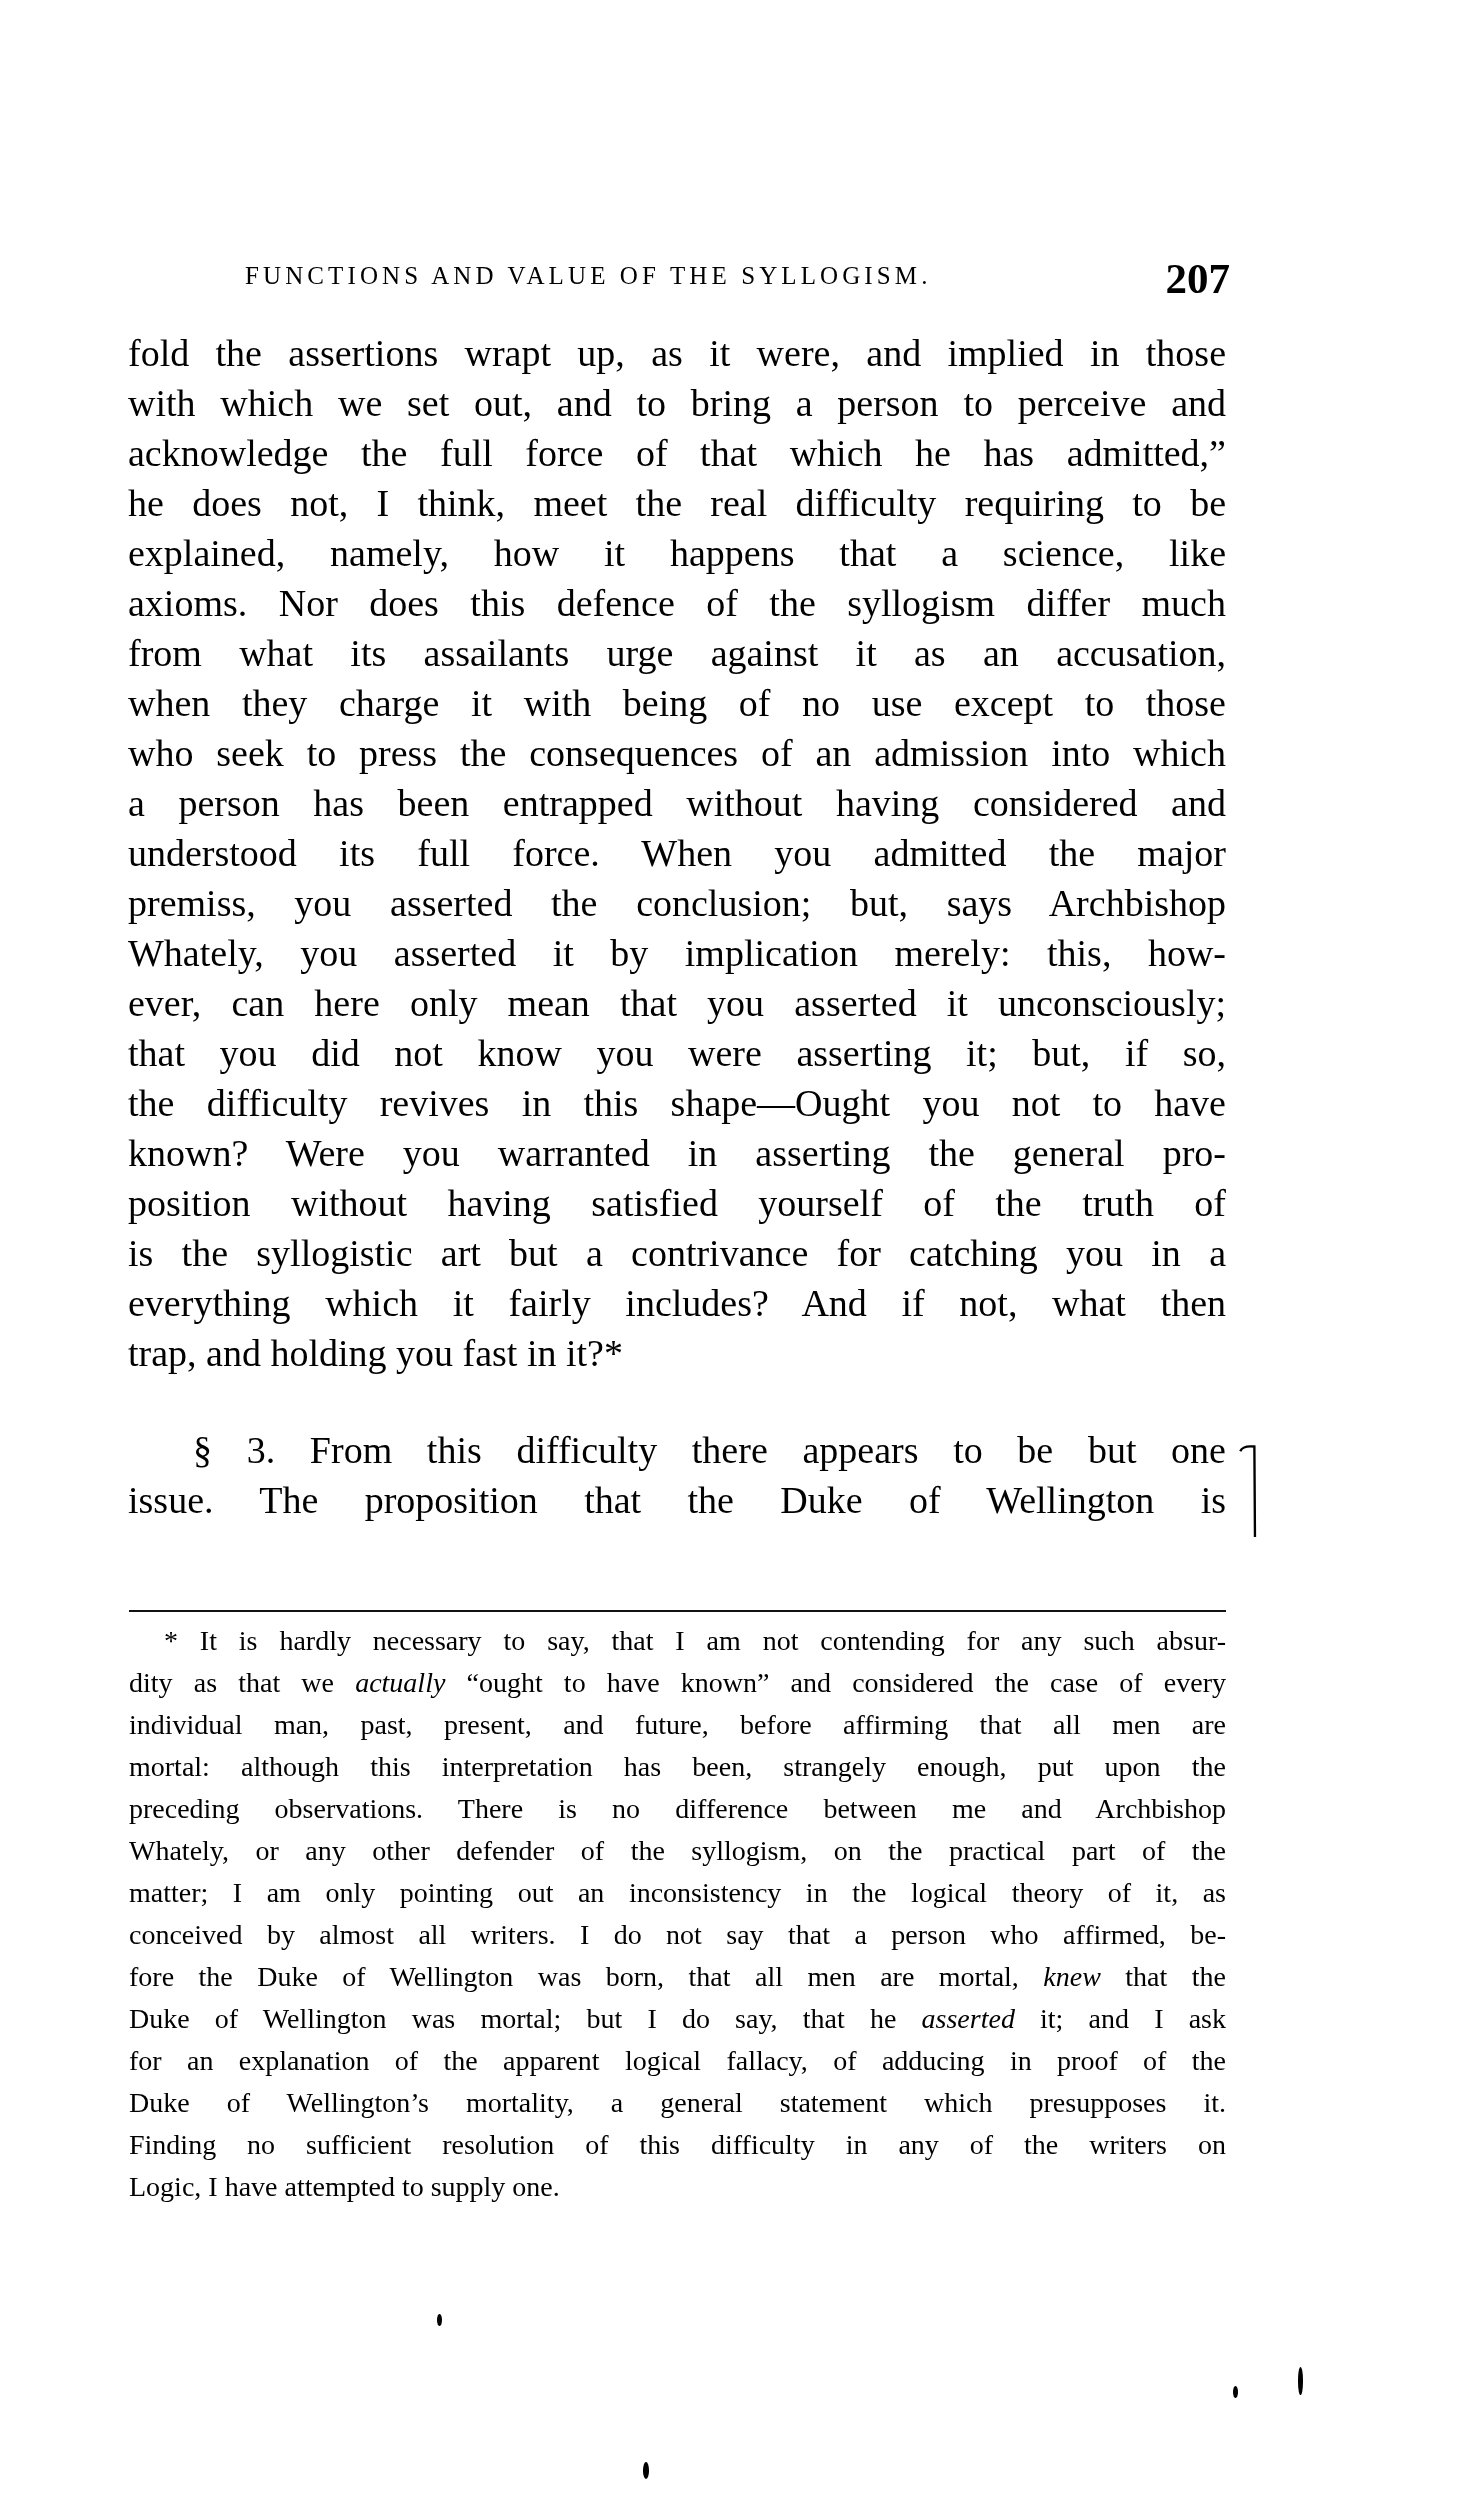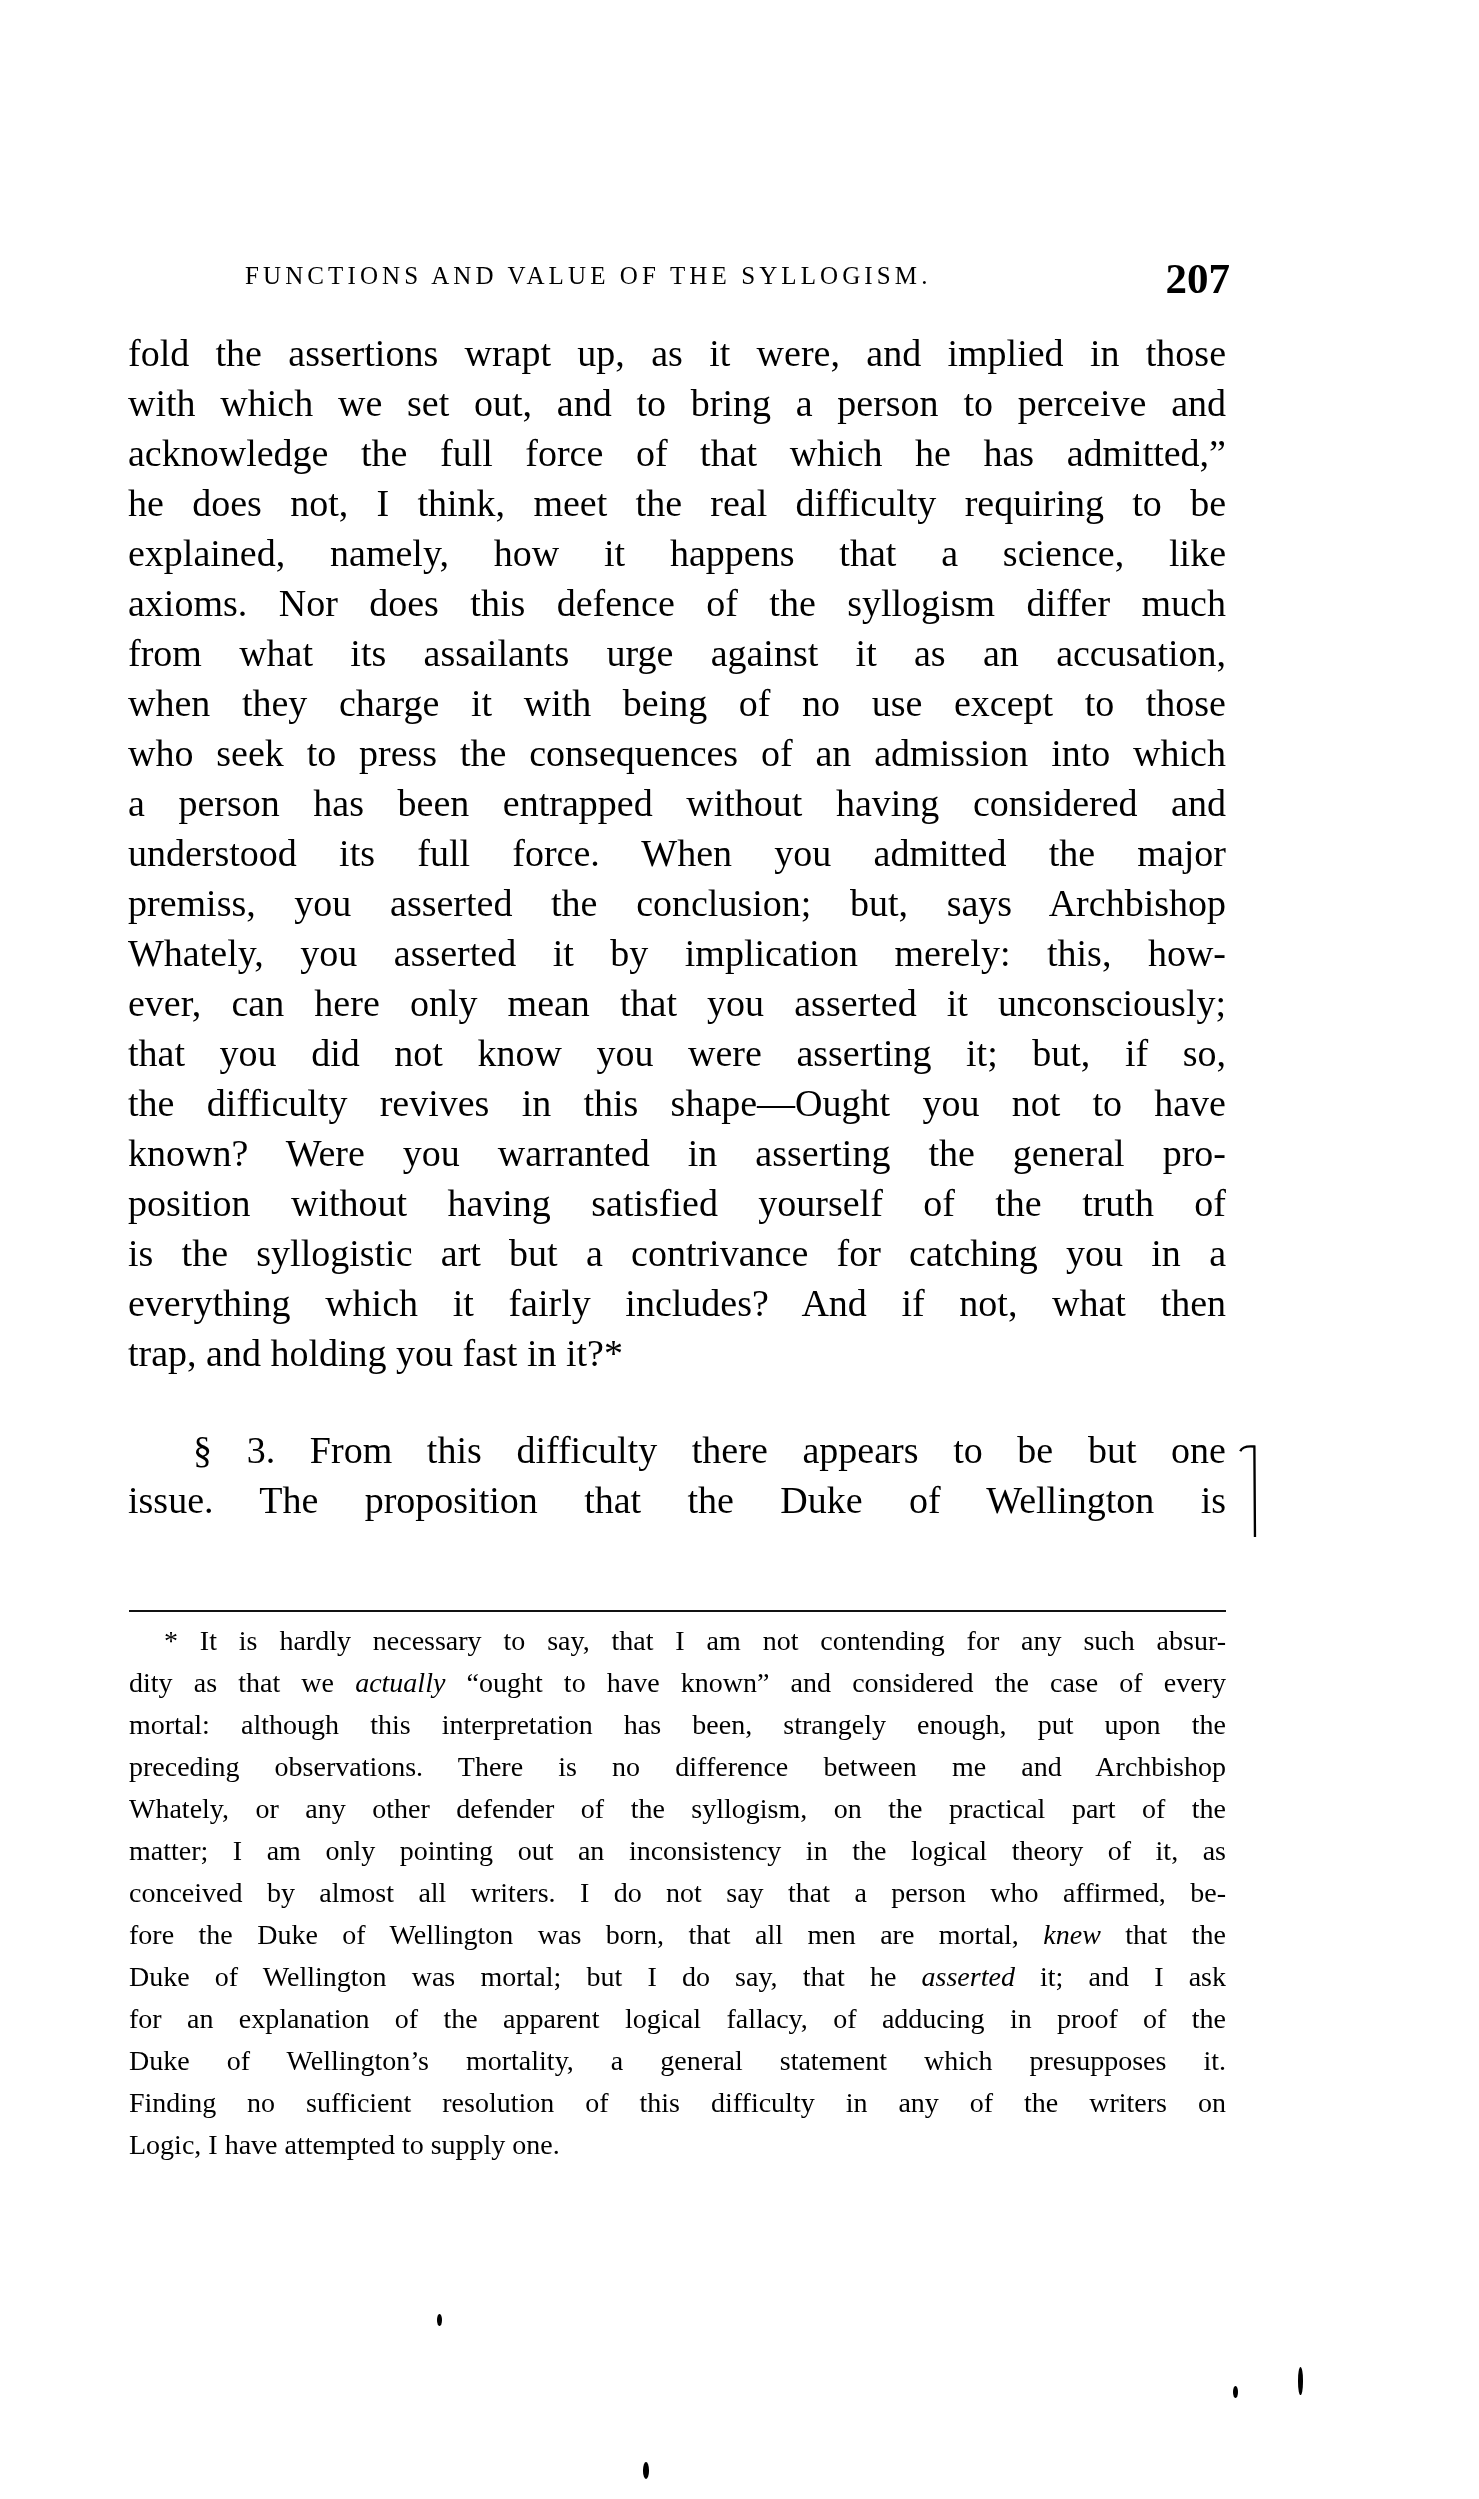--- a/index.html
+++ b/index.html
@@ -65,20 +65,21 @@
   <div class="bracket-mark">
     <svg width="19" height="97" viewBox="0 0 32 165">
       <path d="M2 14 Q6 4 26 6 L27 160" stroke="#000" stroke-width="4" fill="none"></path>
     </svg>
   </div>
 
   <div class="rule"></div>
   <div class="footnote" id="footnote">
       <span class="fline indent">* It is hardly necessary to say, that I am not contending for any such absur-</span>
       <span class="fline">dity as that we <em>actually</em> “ought to have known” and considered the case of every</span>
+      <span class="fline">individual man, past, present, and future, before affirming that all men are</span>
       <span class="fline">mortal: although this interpretation has been, strangely enough, put upon the</span>
       <span class="fline">preceding observations. There is no difference between me and Archbishop</span>
       <span class="fline">Whately, or any other defender of the syllogism, on the practical part of the</span>
       <span class="fline">matter; I am only pointing out an inconsistency in the logical theory of it, as</span>
       <span class="fline">conceived by almost all writers. I do not say that a person who affirmed, be-</span>
       <span class="fline">fore the Duke of Wellington was born, that all men are mortal, <em>knew</em> that the</span>
       <span class="fline">Duke of Wellington was mortal; but I do say, that he <em>asserted</em> it; and I ask</span>
       <span class="fline">for an explanation of the apparent logical fallacy, of adducing in proof of the</span>
       <span class="fline">Duke of Wellington’s mortality, a general statement which presupposes it.</span>
       <span class="fline">Finding no sufficient resolution of this difficulty in any of the writers on</span>

